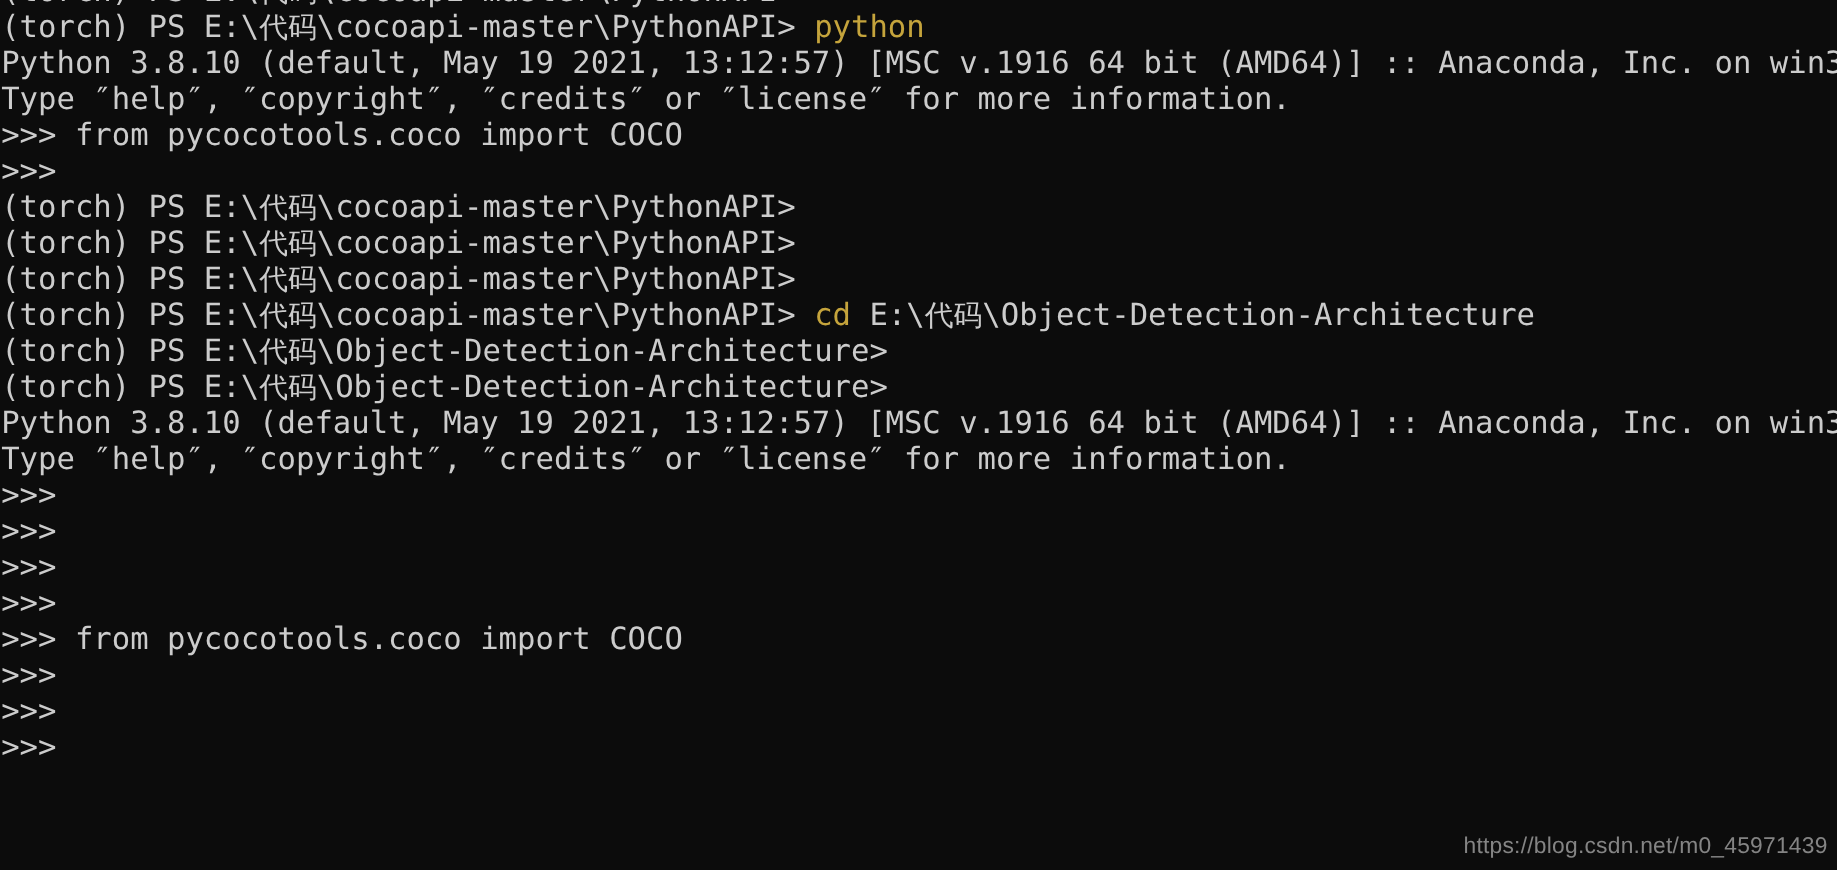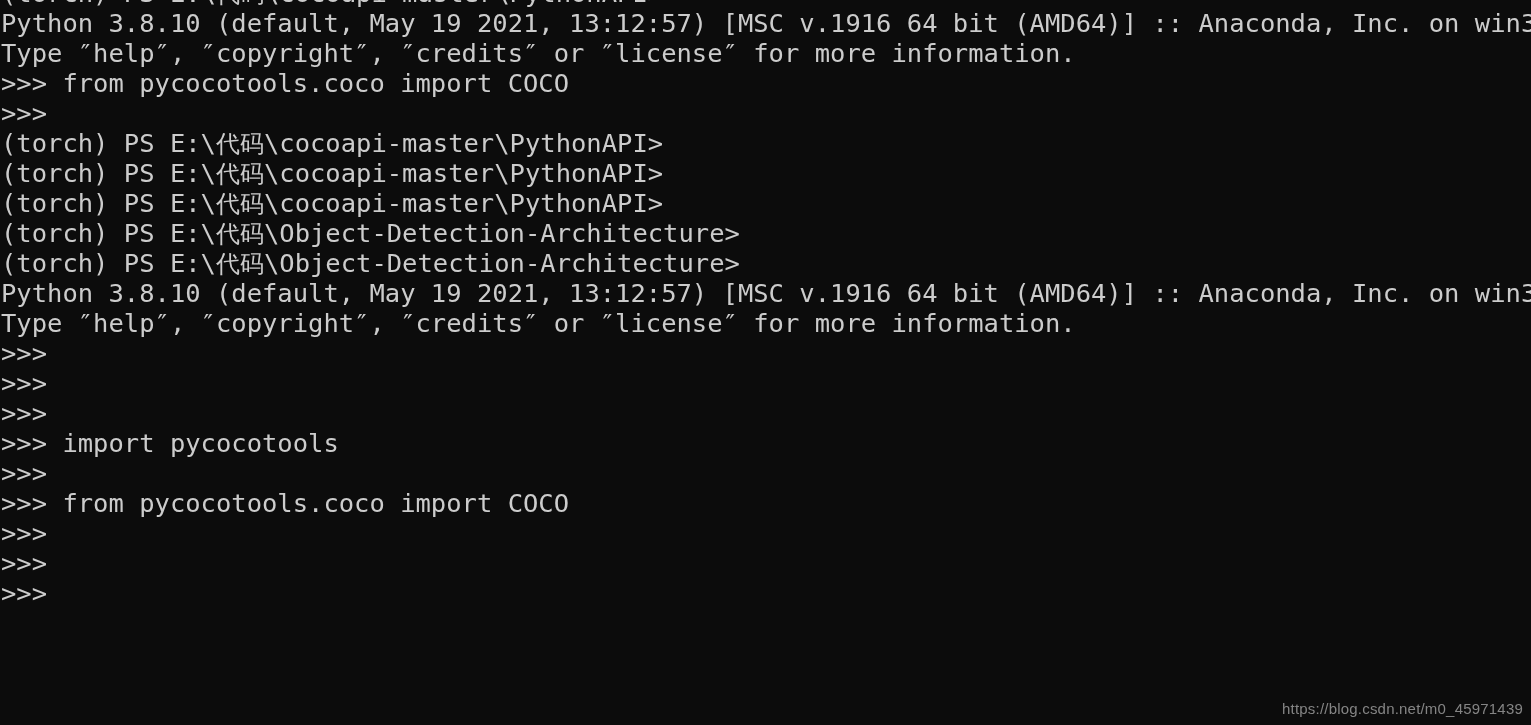--- a/index.html
+++ b/index.html
@@ -42,47 +42,48 @@
   .c-cmd     { color: #c5a43c; }
   .c-out     { color: #cccccc; }
   .cjk { font-family: "DejaVu Sans", "Liberation Sans", sans-serif; font-size: 24px; }
 
   #watermark {
     position: absolute;
     right: 8px;
     bottom: 8px;
     color: #8f8f8f;
     font-family: "Liberation Sans", sans-serif;
-    font-size: 15px;
+    font-size: 19px;
     letter-spacing: 0.2px;
     white-space: nowrap;
     opacity: 0.92;
   }
 </style>
 </head>
 <body>
 
 <div id="terminal">
   <div id="screen">
       <div class="row"><span class="seg c-default">(torch) PS E:\</span><span class="seg c-default cjk">代码</span><span class="seg c-default">\cocoapi-master\PythonAPI&gt;</span></div>
+      <div class="row"><span class="seg c-default">(torch) PS E:\</span><span class="seg c-default cjk">代码</span><span class="seg c-default">\cocoapi-master\PythonAPI&gt; </span><span class="seg c-cmd">python</span></div>
       <div class="row"><span class="seg c-out">Python 3.8.10 (default, May 19 2021, 13:12:57) [MSC v.1916 64 bit (AMD64)] :: Anaconda, Inc. on win32</span></div>
       <div class="row"><span class="seg c-out">Type ″help″, ″copyright″, ″credits″ or ″license″ for more information.</span></div>
       <div class="row"><span class="seg c-out">&gt;&gt;&gt; from pycocotools.coco import COCO</span></div>
       <div class="row"><span class="seg c-out">&gt;&gt;&gt;</span></div>
       <div class="row"><span class="seg c-default">(torch) PS E:\</span><span class="seg c-default cjk">代码</span><span class="seg c-default">\cocoapi-master\PythonAPI&gt;</span></div>
       <div class="row"><span class="seg c-default">(torch) PS E:\</span><span class="seg c-default cjk">代码</span><span class="seg c-default">\cocoapi-master\PythonAPI&gt;</span></div>
       <div class="row"><span class="seg c-default">(torch) PS E:\</span><span class="seg c-default cjk">代码</span><span class="seg c-default">\cocoapi-master\PythonAPI&gt;</span></div>
+      <div class="row"><span class="seg c-default">(torch) PS E:\</span><span class="seg c-default cjk">代码</span><span class="seg c-default">\cocoapi-master\PythonAPI&gt; </span><span class="seg c-cmd">cd</span><span class="seg c-default"> E:\</span><span class="seg c-default cjk">代码</span><span class="seg c-default">\Object-Detection-Architecture</span></div>
       <div class="row"><span class="seg c-default">(torch) PS E:\</span><span class="seg c-default cjk">代码</span><span class="seg c-default">\Object-Detection-Architecture&gt;</span></div>
       <div class="row"><span class="seg c-default">(torch) PS E:\</span><span class="seg c-default cjk">代码</span><span class="seg c-default">\Object-Detection-Architecture&gt;</span></div>
       <div class="row"><span class="seg c-out">Python 3.8.10 (default, May 19 2021, 13:12:57) [MSC v.1916 64 bit (AMD64)] :: Anaconda, Inc. on win32</span></div>
       <div class="row"><span class="seg c-out">Type ″help″, ″copyright″, ″credits″ or ″license″ for more information.</span></div>
       <div class="row"><span class="seg c-out">&gt;&gt;&gt;</span></div>
       <div class="row"><span class="seg c-out">&gt;&gt;&gt;</span></div>
       <div class="row"><span class="seg c-out">&gt;&gt;&gt;</span></div>
-      <div class="row"><span class="seg c-out">&gt;&gt;&gt; import pycocotools</span></div>
       <div class="row"><span class="seg c-out">&gt;&gt;&gt;</span></div>
       <div class="row"><span class="seg c-out">&gt;&gt;&gt; from pycocotools.coco import COCO</span></div>
       <div class="row"><span class="seg c-out">&gt;&gt;&gt;</span></div>
       <div class="row"><span class="seg c-out">&gt;&gt;&gt;</span></div>
       <div class="row"><span class="seg c-out">&gt;&gt;&gt;</span></div>
     </div>
   <div id="watermark">https://blog.csdn.net/m0_45971439</div>
 </div>
 
 </body></html>

